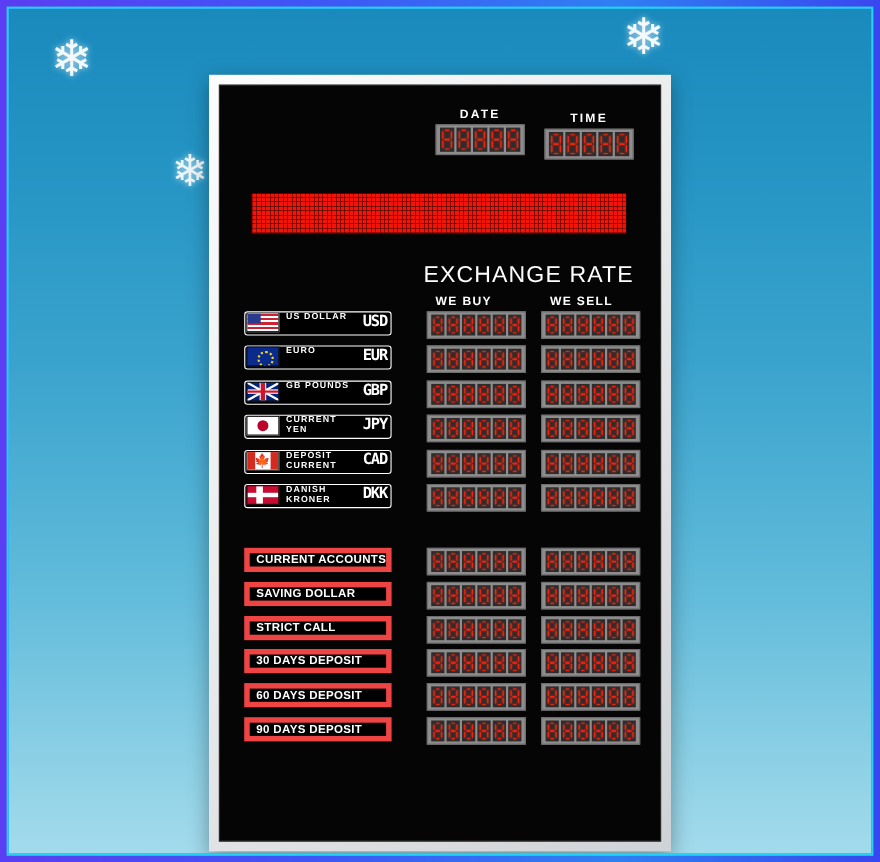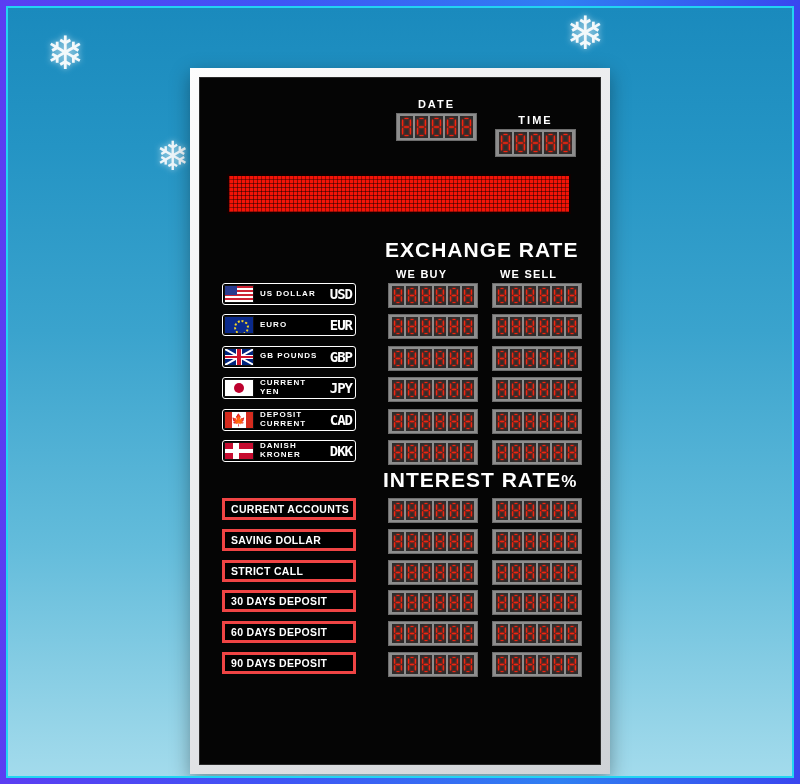--- a/index.html
+++ b/index.html
@@ -41,42 +41,42 @@
   
   #banner{position:absolute;left:27px;top:96px;width:344px;height:40px;
           background:#120000;padding:2px;box-sizing:border-box;}
   #bannerled{width:100%;height:100%;
      background-color:#f41408;
      background-image:
        repeating-linear-gradient(90deg,rgba(0,0,0,.45) 0 1px,transparent 1px 4px),
        repeating-linear-gradient(0deg,rgba(0,0,0,.45) 0 1px,transparent 1px 4px);
      box-shadow:0 0 8px rgba(244,20,8,.55) inset;}
   
-  .sectitle{position:absolute;color:#fff;font-weight:bold;
+  .sectitle{position:absolute;color:#fff;font-weight:normal;
             font-family:"Liberation Sans",sans-serif;white-space:nowrap;}
   #exTitle{left:185px;top:160px;font-size:21px;letter-spacing:1px;}
   #irTitle{left:183px;top:390px;font-size:21px;letter-spacing:1px;}
   #irTitle .pct{font-size:17px;}
   .colhead{position:absolute;color:#fff;font-weight:bold;font-size:11px;
            letter-spacing:1.2px;font-family:"Liberation Sans",sans-serif;}
   
   .curplate{position:absolute;left:22px;width:134px;height:22px;
             border:1px solid #ffffff;background:#000;box-sizing:border-box;
-            border-radius:3px;display:flex;align-items:center;overflow:hidden;}
+            border-radius:3px;display:flex;align-items:flex-start;overflow:hidden;}
   .flag{width:30px;height:18px;flex:0 0 30px;margin-left:1px;position:relative;
         overflow:hidden;border:1px solid #111;box-sizing:border-box;}
   .curname{flex:1 1 auto;color:#fff;font-weight:bold;font-size:8px;
            letter-spacing:1px;padding-left:6px;line-height:1.12;
            font-family:"Liberation Sans",sans-serif;}
   .curcode{flex:0 0 auto;color:#fff;font-size:14px;padding:0 3px 0 2px;
            font-family:"DejaVu Sans Mono",monospace;font-weight:bold;
            letter-spacing:-1px;}
   
   .acctplate{position:absolute;left:22px;width:134px;height:22px;
-            border:3px solid #ef4444;background:#000;box-sizing:border-box;
+            border:5px solid #ef4444;background:#000;box-sizing:border-box;
             display:flex;align-items:center;}
   .acctname{color:#fff;font-weight:bold;font-size:10.5px;letter-spacing:.3px;
             padding-left:6px;font-family:"Liberation Sans",sans-serif;
             white-space:nowrap;}
   
   .valcell{position:absolute;}
   
   .fl-us{background:#fff;}
   .fl-us .stripes{position:absolute;inset:0;
     background:repeating-linear-gradient(180deg,#cc2233 0 2px,#fff 2px 4px);}
@@ -160,21 +160,21 @@
                     </svg></span><span class="segdigit"><svg width="13" height="22" viewBox="0 0 13 22">
                       <polygon points="4.0,2.0 9.0,2.0 8.0,3.0 5.0,3.0" fill="#f2240f" style="filter:drop-shadow(0 0 1px #f2240f)"></polygon>
                       <polygon points="11.0,3.2 11.0,10.4 9.8,9.9 9.8,4.0" fill="#f2240f" style="filter:drop-shadow(0 0 1px #f2240f)"></polygon>
                       <polygon points="11.0,11.6 11.0,18.8 9.8,18.0 9.8,12.1" fill="#f2240f" style="filter:drop-shadow(0 0 1px #f2240f)"></polygon>
                       <polygon points="5.0,19.0 8.0,19.0 9.0,20.0 4.0,20.0" fill="#f2240f" style="filter:drop-shadow(0 0 1px #f2240f)"></polygon>
                       <polygon points="2.0,11.6 3.2,12.1 3.2,18.0 2.0,18.8" fill="#f2240f" style="filter:drop-shadow(0 0 1px #f2240f)"></polygon>
                       <polygon points="2.0,3.2 3.2,4.0 3.2,9.9 2.0,10.4" fill="#f2240f" style="filter:drop-shadow(0 0 1px #f2240f)"></polygon>
                       <polygon points="3.4,11.0 4.6,10.2 8.4,10.2 9.6,11.0 8.4,11.8 4.6,11.8" fill="#f2240f" style="filter:drop-shadow(0 0 1px #f2240f)"></polygon>
                     </svg></span></span></div>
           </div>
-          <div class="dtblock" style="left:295px;top:16px;">
+          <div class="dtblock" style="left:295px;top:4px;">
             <div class="dtlabel">TIME</div>
             <div class="seg-host"><span class="segstrip"><span class="segdigit"><svg width="13" height="22" viewBox="0 0 13 22">
                       <polygon points="4.0,2.0 9.0,2.0 8.0,3.0 5.0,3.0" fill="#f2240f" style="filter:drop-shadow(0 0 1px #f2240f)"></polygon>
                       <polygon points="11.0,3.2 11.0,10.4 9.8,9.9 9.8,4.0" fill="#f2240f" style="filter:drop-shadow(0 0 1px #f2240f)"></polygon>
                       <polygon points="11.0,11.6 11.0,18.8 9.8,18.0 9.8,12.1" fill="#f2240f" style="filter:drop-shadow(0 0 1px #f2240f)"></polygon>
                       <polygon points="5.0,19.0 8.0,19.0 9.0,20.0 4.0,20.0" fill="#f2240f" style="filter:drop-shadow(0 0 1px #f2240f)"></polygon>
                       <polygon points="2.0,11.6 3.2,12.1 3.2,18.0 2.0,18.8" fill="#f2240f" style="filter:drop-shadow(0 0 1px #f2240f)"></polygon>
                       <polygon points="2.0,3.2 3.2,4.0 3.2,9.9 2.0,10.4" fill="#f2240f" style="filter:drop-shadow(0 0 1px #f2240f)"></polygon>
                       <polygon points="3.4,11.0 4.6,10.2 8.4,10.2 9.6,11.0 8.4,11.8 4.6,11.8" fill="#f2240f" style="filter:drop-shadow(0 0 1px #f2240f)"></polygon>
                     </svg></span><span class="segdigit"><svg width="13" height="22" viewBox="0 0 13 22">
@@ -869,21 +869,20 @@
                     <polygon points="4.0,2.0 8.0,2.0 7.0,3.0 5.0,3.0" fill="#f2240f" style="filter:drop-shadow(0 0 1px #f2240f)"></polygon>
                     <polygon points="10.0,3.2 10.0,8.9 8.8,8.4 8.8,4.0" fill="#f2240f" style="filter:drop-shadow(0 0 1px #f2240f)"></polygon>
                     <polygon points="10.0,10.1 10.0,15.8 8.8,15.0 8.8,10.6" fill="#f2240f" style="filter:drop-shadow(0 0 1px #f2240f)"></polygon>
                     <polygon points="5.0,16.0 7.0,16.0 8.0,17.0 4.0,17.0" fill="#f2240f" style="filter:drop-shadow(0 0 1px #f2240f)"></polygon>
                     <polygon points="2.0,10.1 3.2,10.6 3.2,15.0 2.0,15.8" fill="#f2240f" style="filter:drop-shadow(0 0 1px #f2240f)"></polygon>
                     <polygon points="2.0,3.2 3.2,4.0 3.2,8.4 2.0,8.9" fill="#f2240f" style="filter:drop-shadow(0 0 1px #f2240f)"></polygon>
                     <polygon points="3.4,9.5 4.6,8.7 7.4,8.7 8.6,9.5 7.4,10.3 4.6,10.3" fill="#f2240f" style="filter:drop-shadow(0 0 1px #f2240f)"></polygon>
                   </svg></span></span></div>
           </div>
 
-        <div class="sectitle" id="irTitle"><span>INTEREST RATE</span><span class="pct">%</span></div>
         <div id="irRows">
             <div class="acctplate" style="top:420px">
        <span class="acctname">CURRENT ACCOUNTS</span>
      </div>
      <div class="valcell" style="left:188px;top:420px"><span class="segstrip"><span class="segdigit"><svg width="12" height="19" viewBox="0 0 12 19">
                     <polygon points="4.0,2.0 8.0,2.0 7.0,3.0 5.0,3.0" fill="#f2240f" style="filter:drop-shadow(0 0 1px #f2240f)"></polygon>
                     <polygon points="10.0,3.2 10.0,8.9 8.8,8.4 8.8,4.0" fill="#f2240f" style="filter:drop-shadow(0 0 1px #f2240f)"></polygon>
                     <polygon points="10.0,10.1 10.0,15.8 8.8,15.0 8.8,10.6" fill="#f2240f" style="filter:drop-shadow(0 0 1px #f2240f)"></polygon>
                     <polygon points="5.0,16.0 7.0,16.0 8.0,17.0 4.0,17.0" fill="#f2240f" style="filter:drop-shadow(0 0 1px #f2240f)"></polygon>
                     <polygon points="2.0,10.1 3.2,10.6 3.2,15.0 2.0,15.8" fill="#f2240f" style="filter:drop-shadow(0 0 1px #f2240f)"></polygon>

